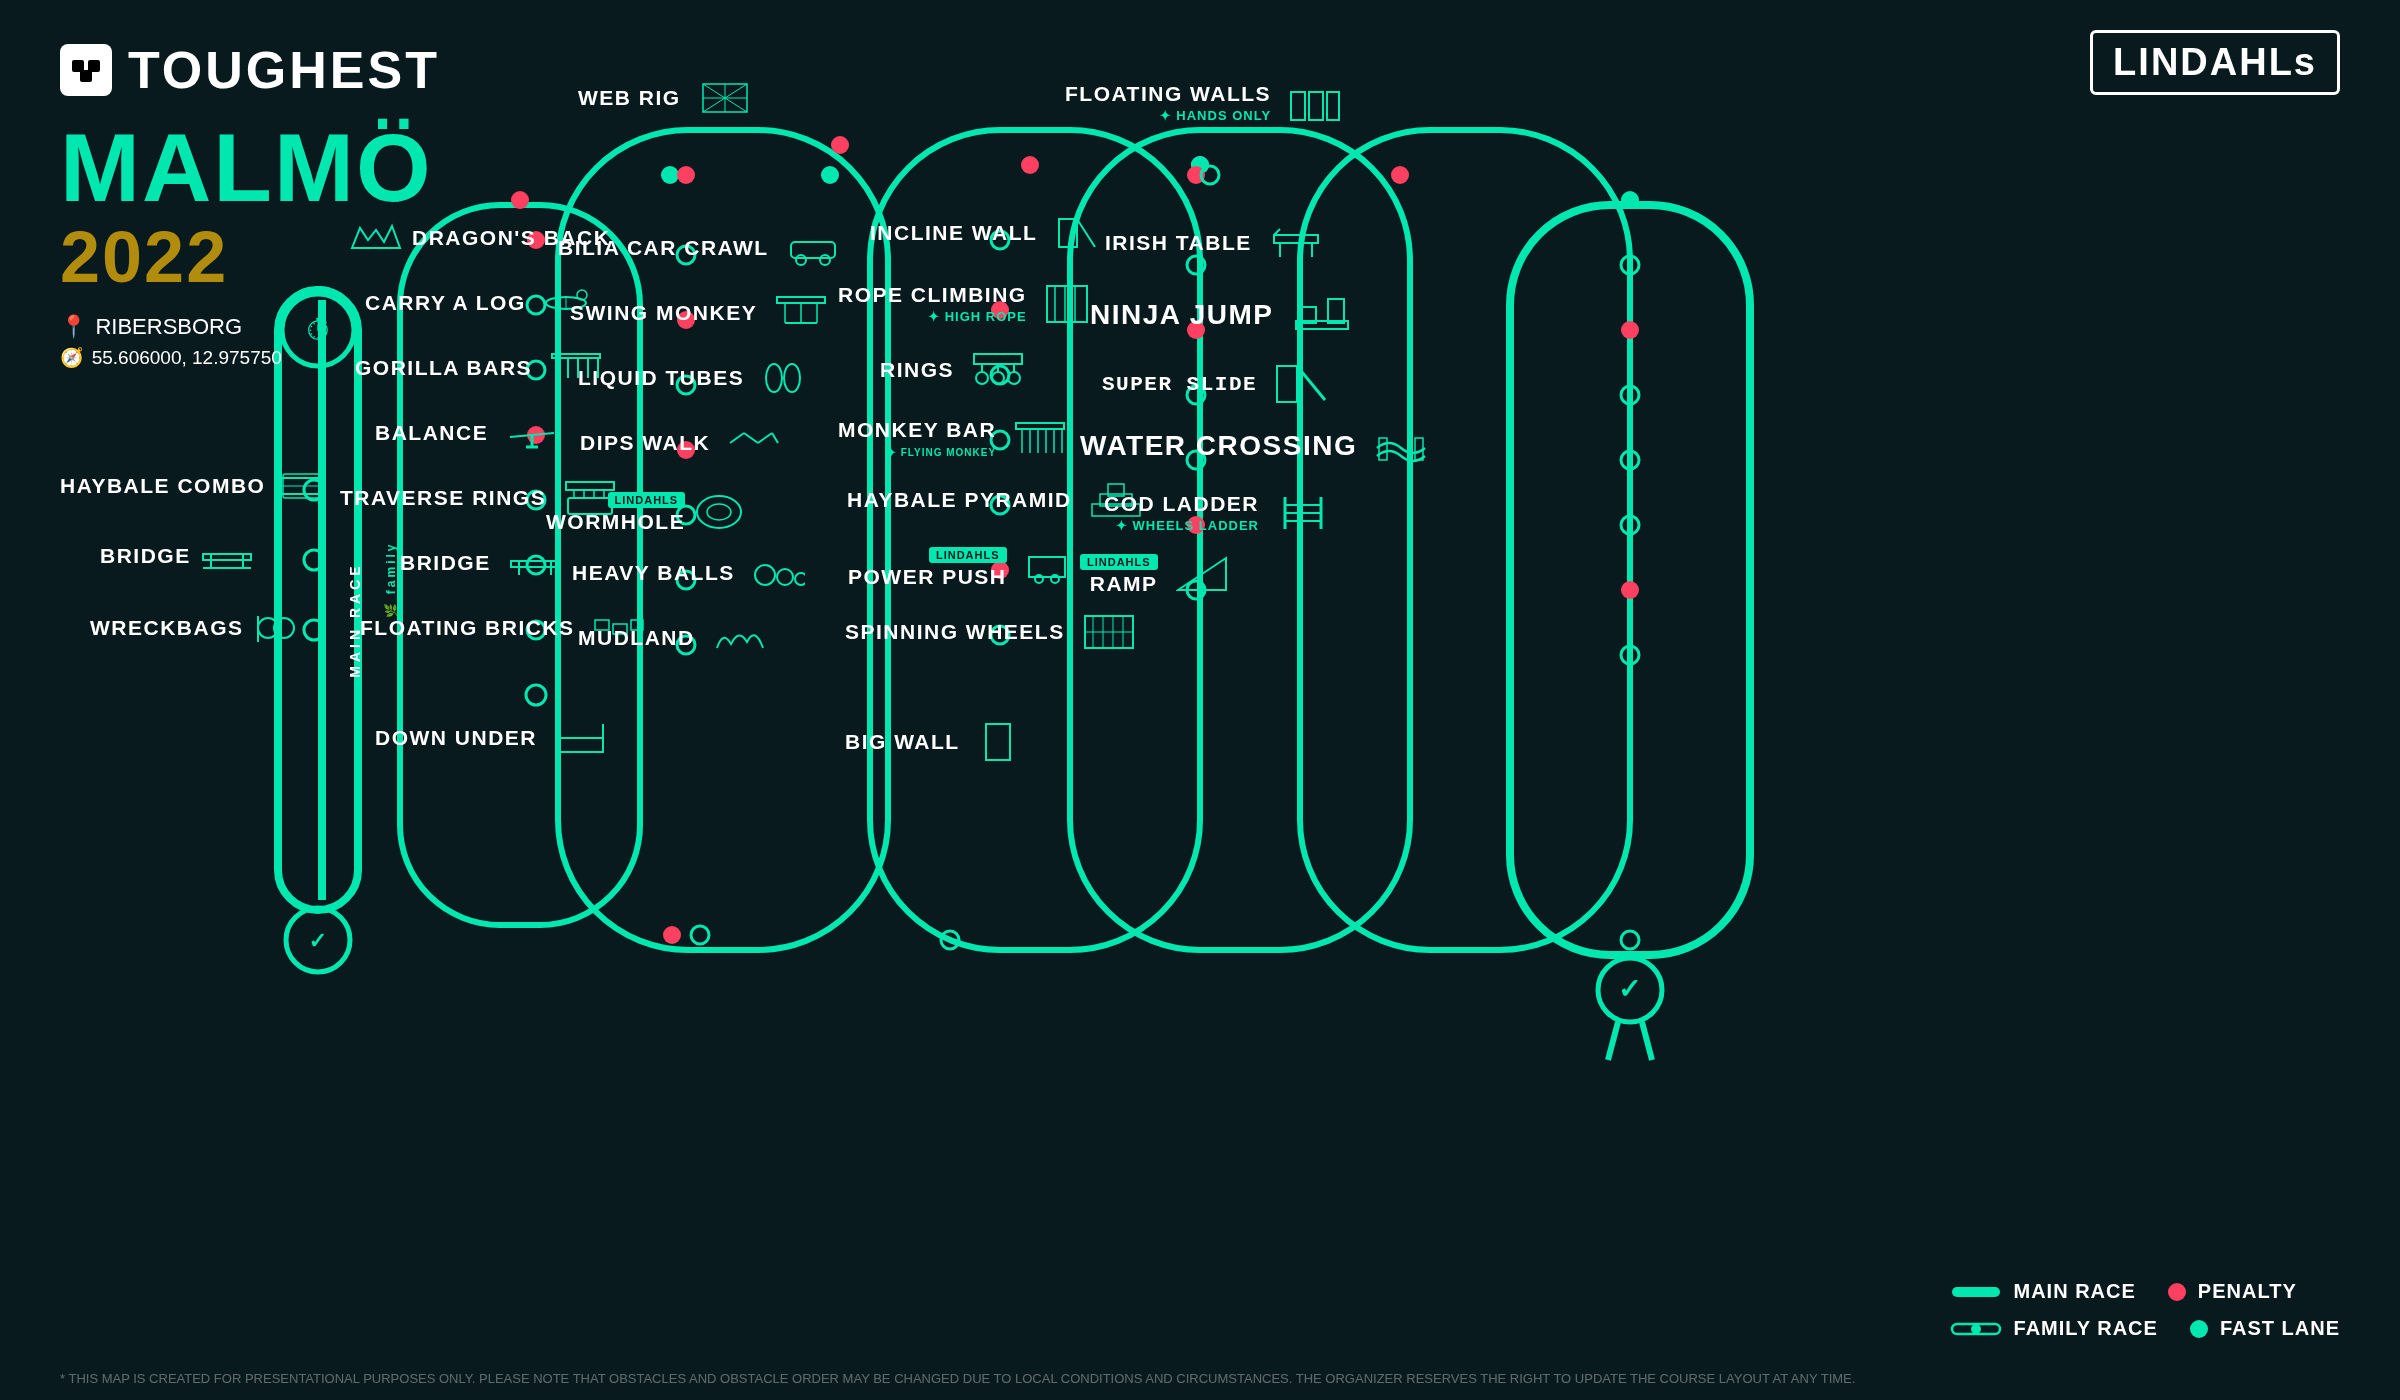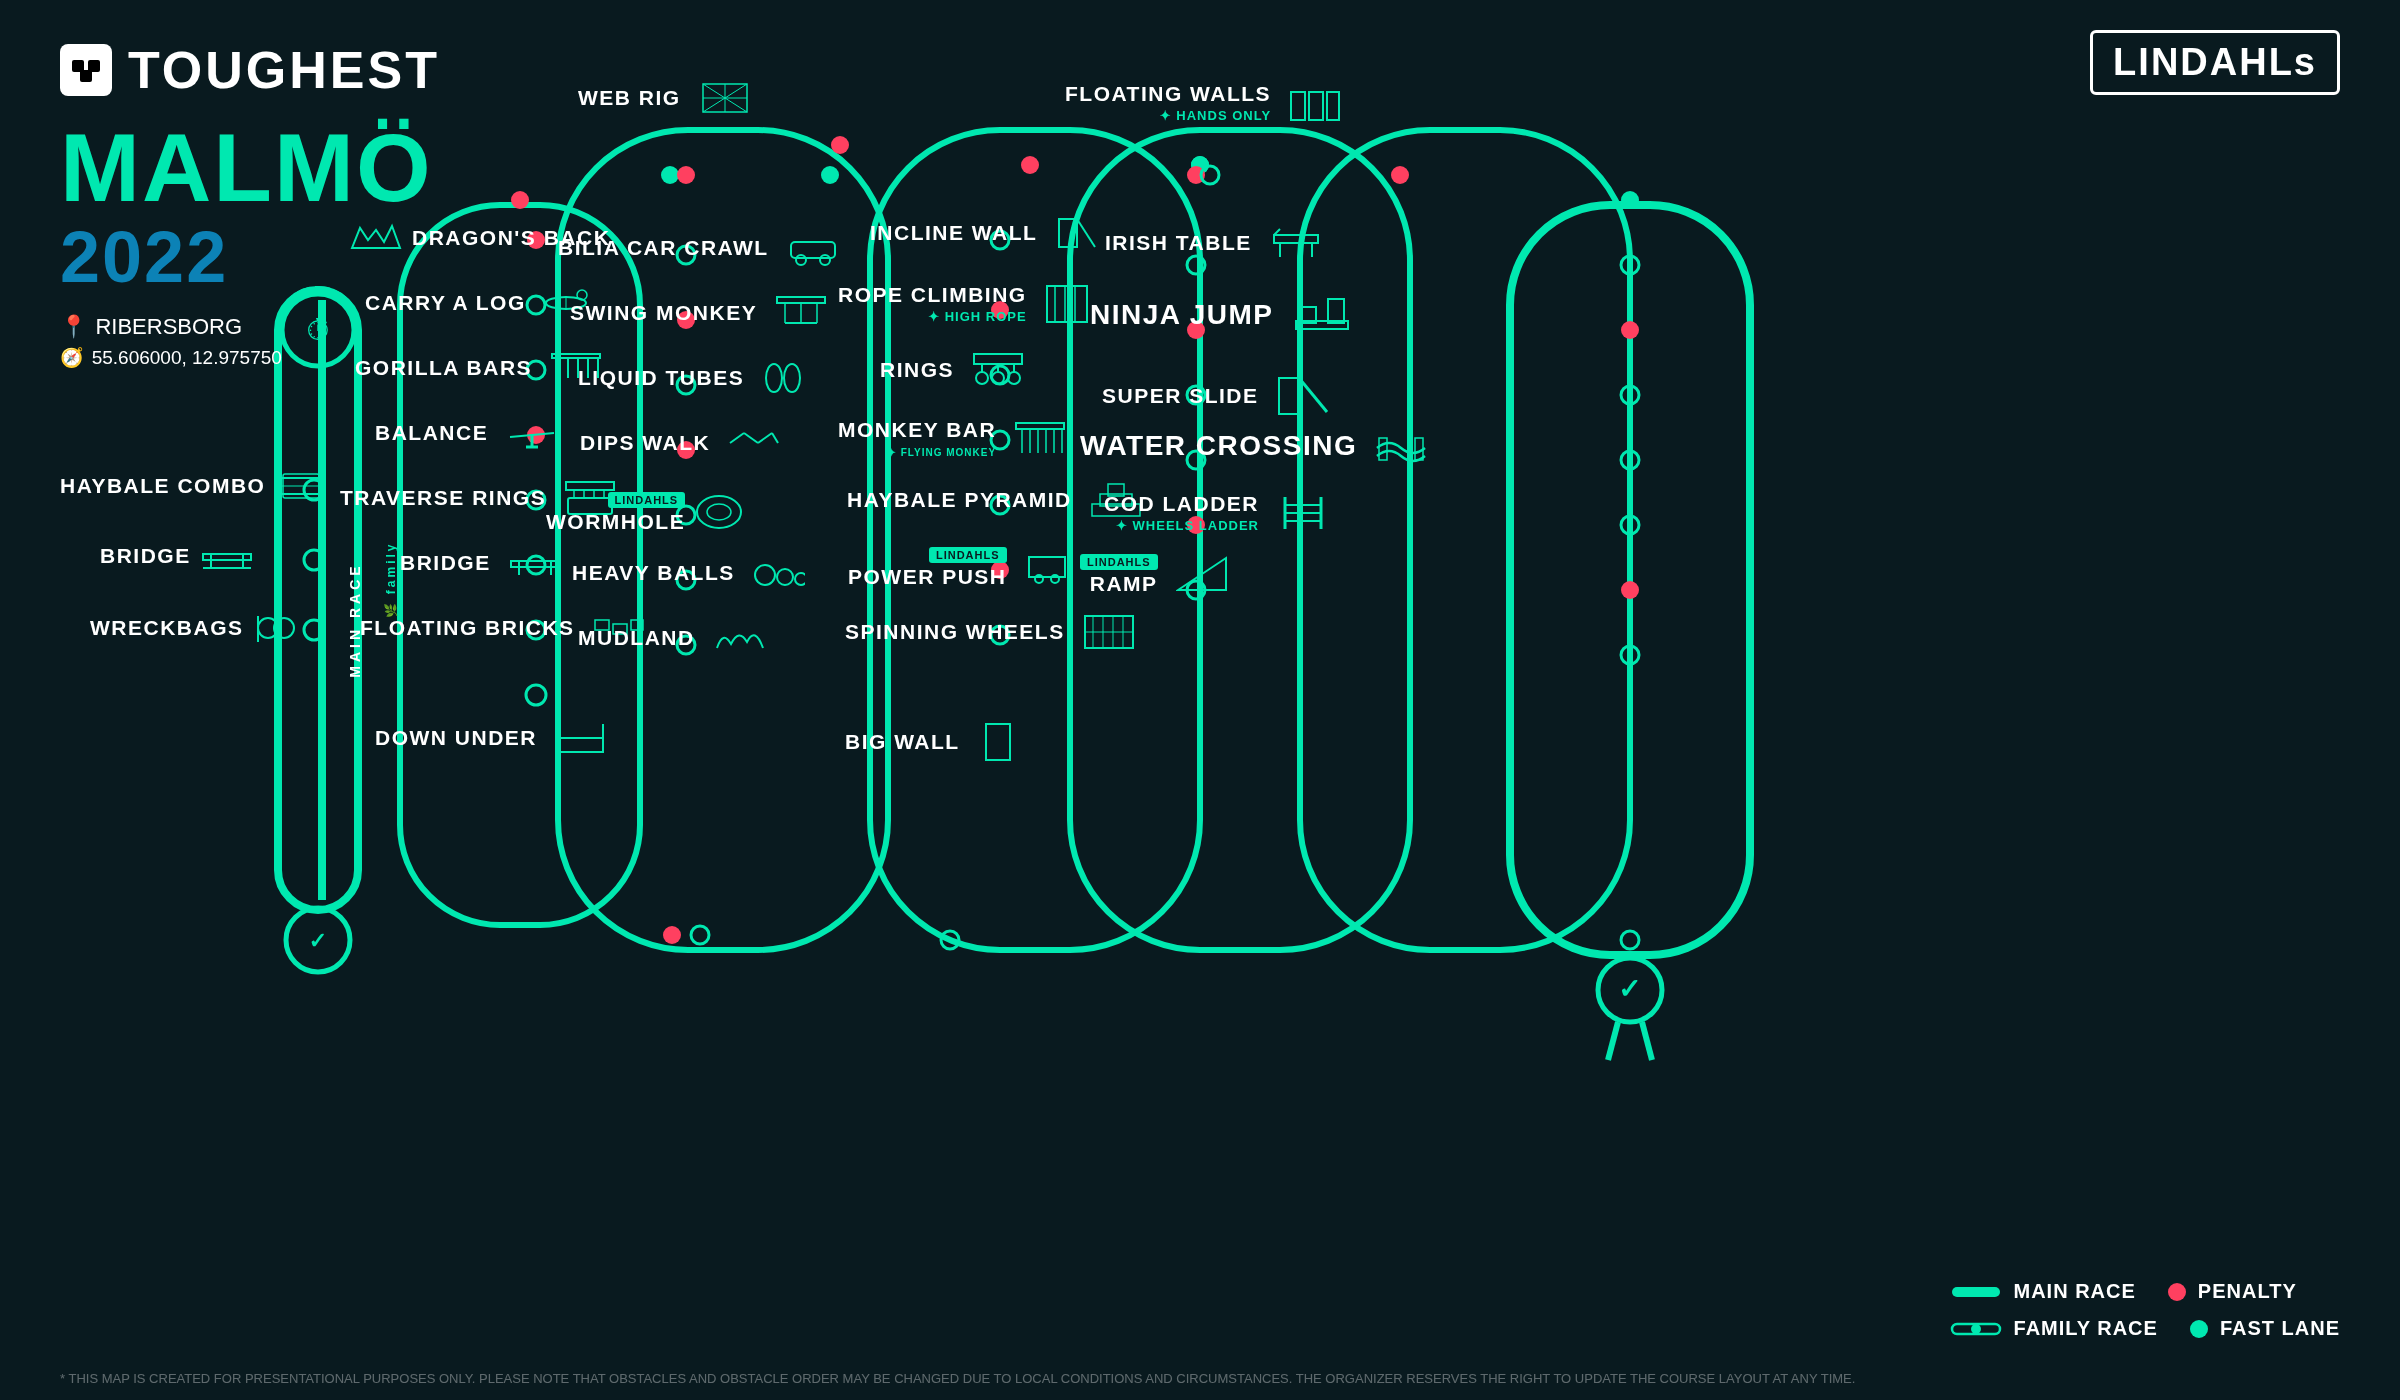--- a/index.html
+++ b/index.html
@@ -57,21 +57,21 @@
       left: 60px;
     }
     .city-name {
       color: #00e8b0;
       font-size: 96px;
       font-weight: 900;
       letter-spacing: 2px;
       line-height: 1;
     }
     .city-year {
-      color: #0ea5e9;
+      color: #eab308;
       font-size: 72px;
       font-weight: 900;
       letter-spacing: 2px;
       opacity: 0.75;
     }
     .city-loc {
       color: white;
       font-size: 22px;
       margin-top: 16px;
       display: flex;
@@ -590,21 +590,21 @@
 
 <div class="obstacle" style="left:1090px; top:293px;">
   <span class="obstacle-name right" style="margin-right:8px; text-align:right; font-size:28px;">NINJA JUMP</span>
   <svg width="60" height="44" viewBox="0 0 60 44">
       <rect x="4" y="28" width="52" height="8" fill="none" stroke="#00e8b0" stroke-width="2"></rect>
       <rect x="8" y="14" width="16" height="16" fill="none" stroke="#00e8b0" stroke-width="2"></rect>
       <rect x="36" y="6" width="16" height="24" fill="none" stroke="#00e8b0" stroke-width="2"></rect>
     </svg>
 </div>
 
-<div class="obstacle" style="left:1102px; top:376px;">
+<div class="obstacle" style="left:1102px; top:364px;font-family:Liberation Mono, monospace;">
   <span class="obstacle-name right" style="margin-right:8px; text-align:right;">SUPER SLIDE</span>
   <svg width="52" height="40" viewBox="0 0 52 40">
       <rect x="2" y="2" width="20" height="36" fill="none" stroke="#00e8b0" stroke-width="2"></rect>
       <line x1="22" y1="2" x2="50" y2="36" stroke="#00e8b0" stroke-width="3"></line>
     </svg>
 </div>
 
 <div class="obstacle" style="left:1080px; top:428px;">
   <span class="obstacle-name right" style="margin-right:8px; text-align:right; font-size:28px;">WATER CROSSING</span>
   <svg width="52" height="36" viewBox="0 0 52 36">

